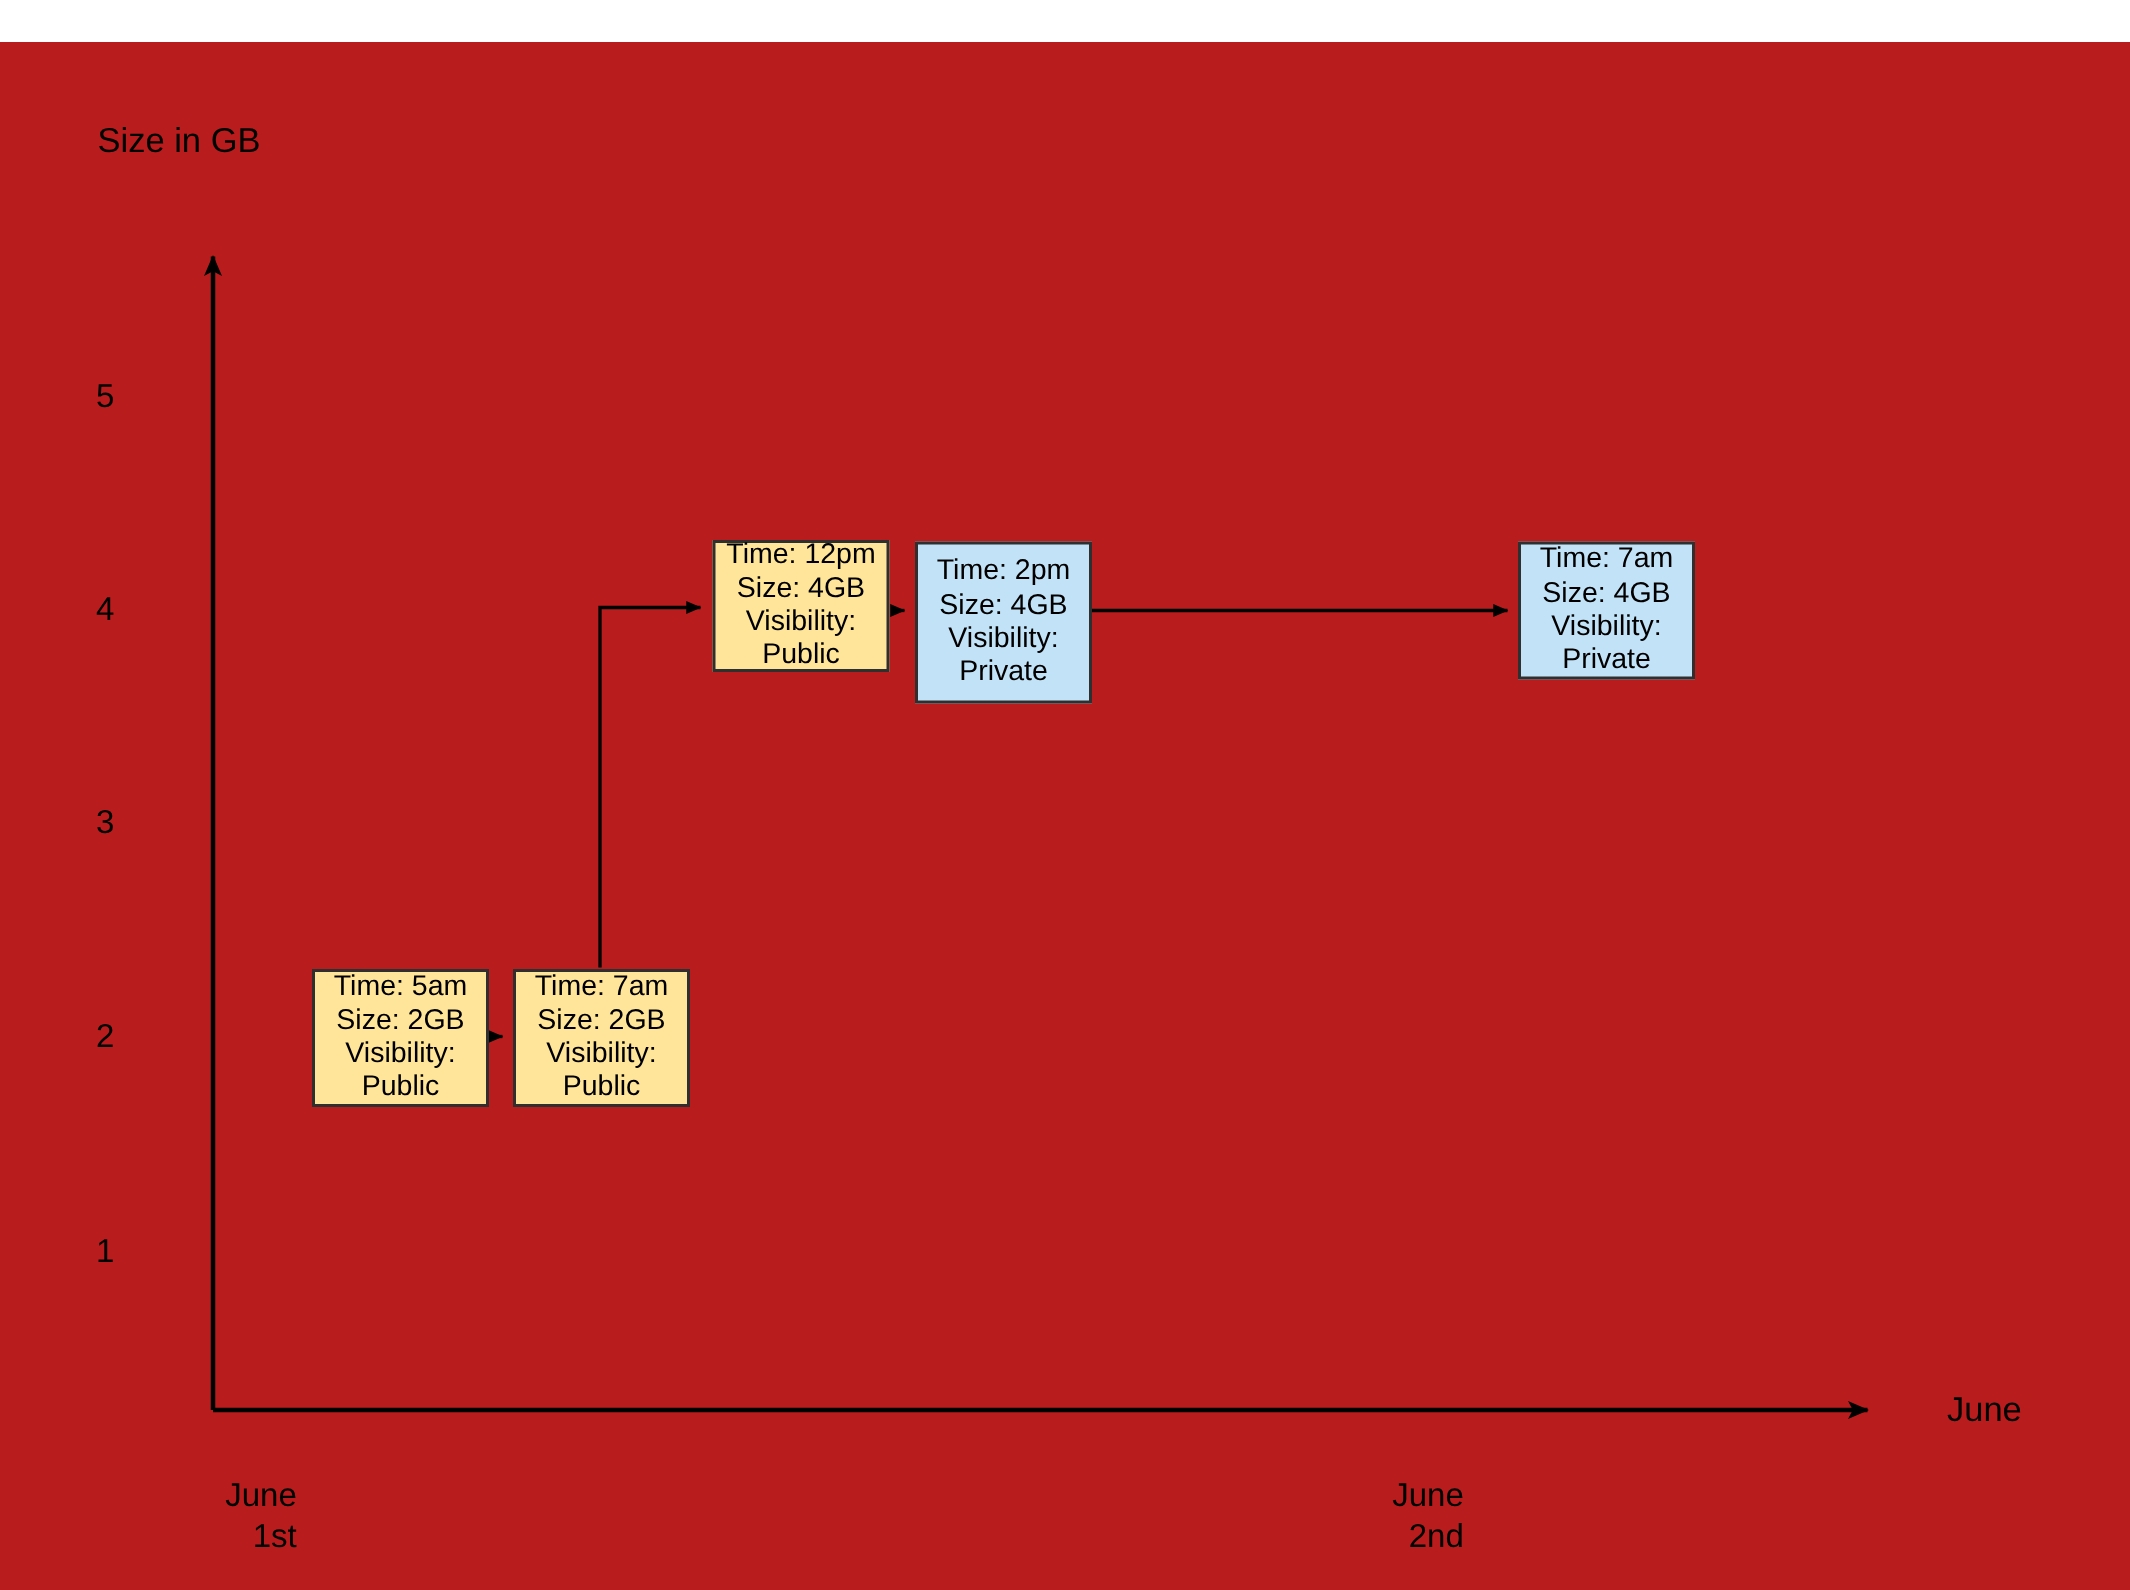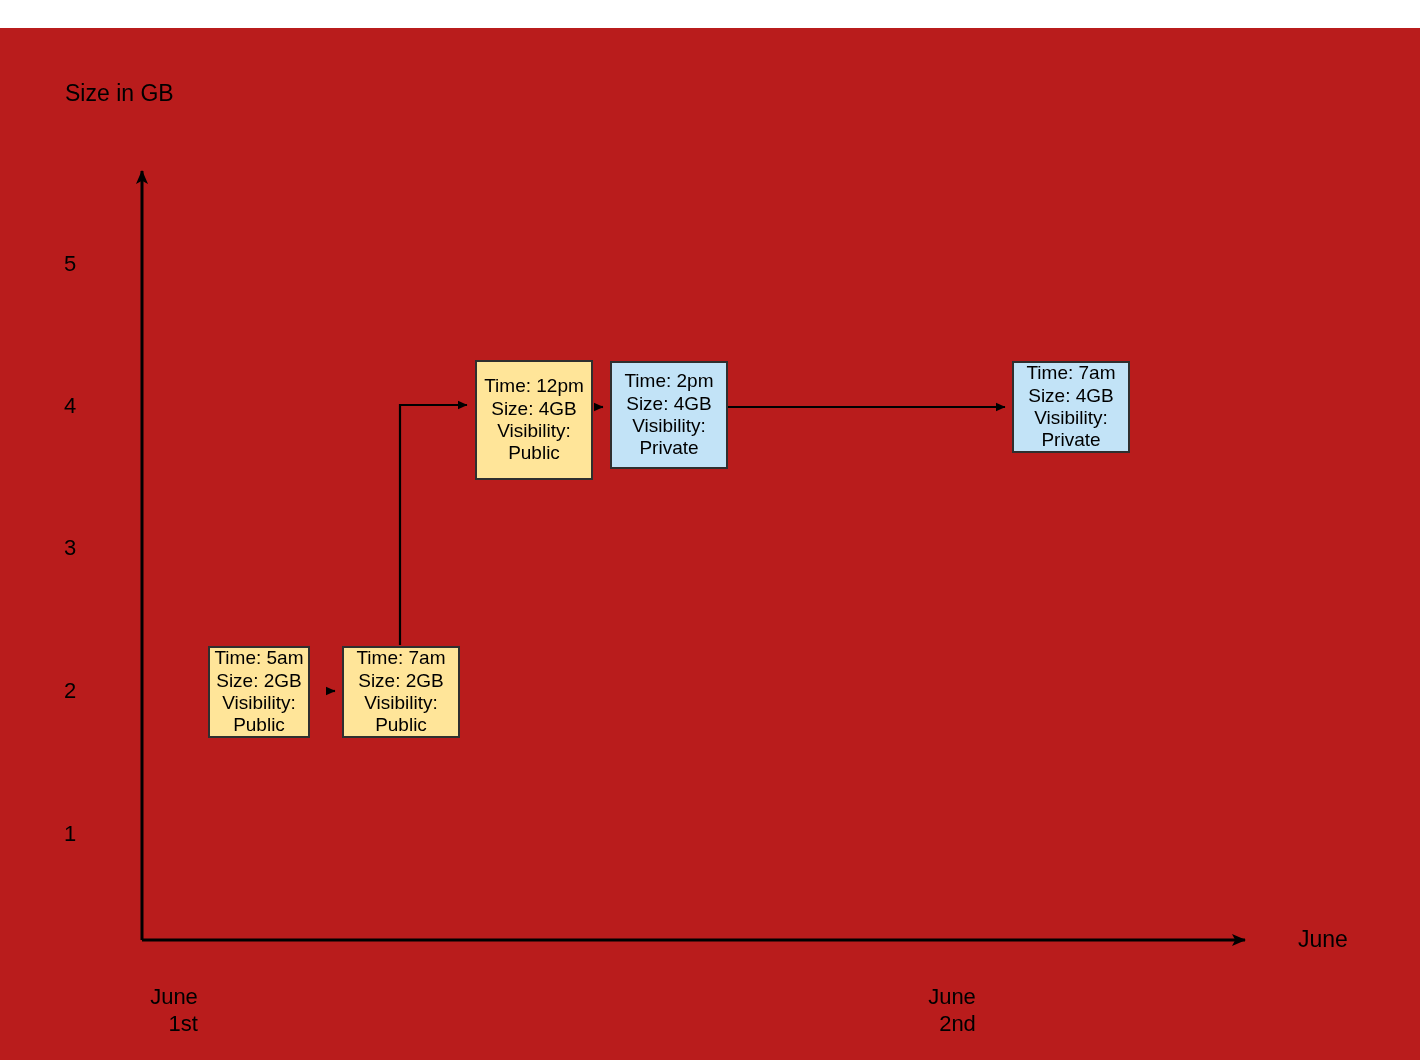--- a/index.html
+++ b/index.html
@@ -103,35 +103,35 @@
   <div class="y-tick-label" style="left:64px; top:378px;">4</div>
   <div class="y-tick-label" style="left:64px; top:520px;">3</div>
   <div class="y-tick-label" style="left:64px; top:663px;">2</div>
   <div class="y-tick-label" style="left:64px; top:806px;">1</div>
 
   <div class="x-tick-label" style="left:174px; top:955px;">June
 1st</div>
   <div class="x-tick-label" style="left:952px; top:955px;">June
 2nd</div>
 
-  <div class="node public" style="left:208px; top:618px; width:102px; height:92px;text-align:right;">
+  <div class="node public" style="left:208px; top:618px; width:118px; height:92px;text-align:right;">
     <span class="line">Time: 5am</span>
     <span class="line">Size: 2GB</span>
     <span class="line">Visibility:</span>
     <span class="line">Public</span>
   </div>
 
   <div class="node public" style="left:342px; top:618px; width:118px; height:92px;">
     <span class="line">Time: 7am</span>
     <span class="line">Size: 2GB</span>
     <span class="line">Visibility:</span>
     <span class="line">Public</span>
   </div>
 
-  <div class="node public" style="left:475px; top:332px; width:118px; height:120px;">
+  <div class="node public" style="left:475px; top:332px; width:118px; height:88px;">
     <span class="line">Time: 12pm</span>
     <span class="line">Size: 4GB</span>
     <span class="line">Visibility:</span>
     <span class="line">Public</span>
   </div>
 
   <div class="node private" style="left:610px; top:333px; width:118px; height:108px;">
     <span class="line">Time: 2pm</span>
     <span class="line">Size: 4GB</span>
     <span class="line">Visibility:</span>

